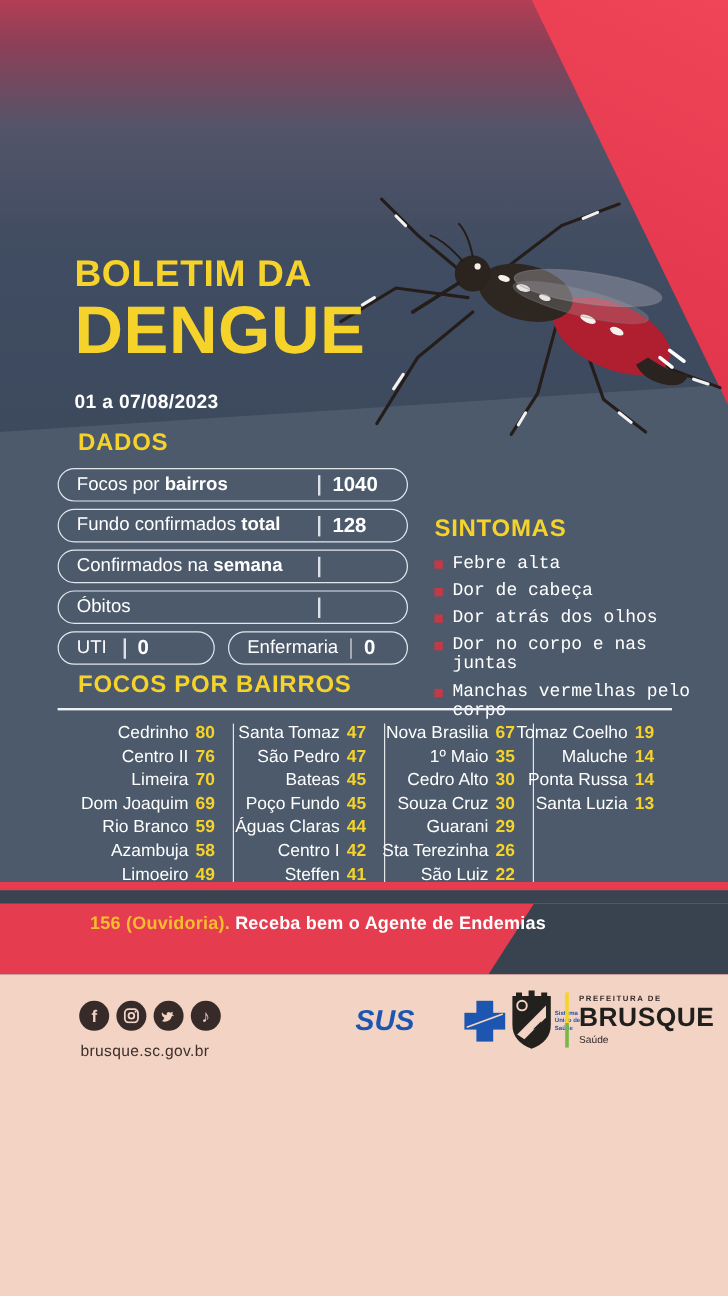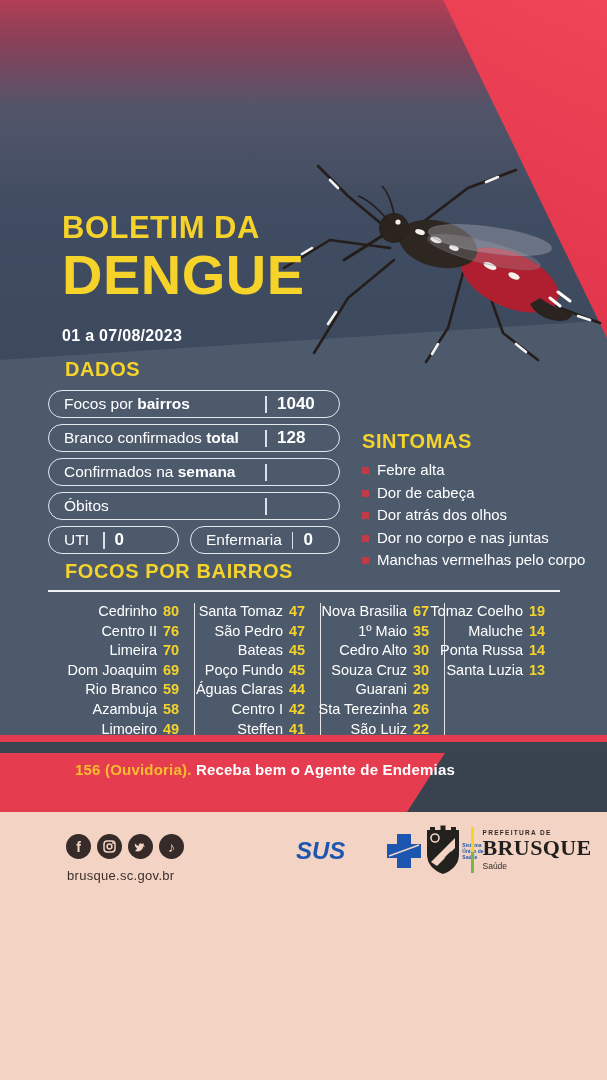--- a/index.html
+++ b/index.html
@@ -39,21 +39,21 @@
   .pill .spacer{flex:1;}
   .pill .div{width:1.6px;height:17px;background:rgba(240,244,248,.88);margin:0 10px;}
   .pill .val{font-size:17px;font-weight:800;min-width:50px;}
   .pill-row{display:flex;gap:11px;}
   .pill.small{margin-bottom:0;}
   .pill.small .val{min-width:18px;}
 
   
   .sintomas{position:absolute;left:362px;top:430px;width:238px;}
   .sintomas .section-title{margin-bottom:9px;}
-  .sintoma-item{display:flex;align-items:flex-start;margin-bottom:6px;}
+  .sintoma-item{display:flex;align-items:flex-start;margin-bottom:6px;font-family:Liberation Mono, monospace;}
   .bullet{width:7px;height:7px;background:#c03a48;margin:5px 8px 0 0;flex:none;}
   .sintoma-item span.txt{color:#fff;font-size:15px;line-height:1.1;}
 
   
   .focos{position:absolute;left:48px;top:560px;width:512px;}
   .focos .section-title{padding-left:17px;}
   .focos-rule{border:none;border-top:2px solid #edf0f4;margin:7px 0 11px 0;}
   .focos-grid{display:flex;}
   .focos-col{box-sizing:border-box;padding-right:12px;border-right:1.2px solid rgba(255,255,255,.85);}
   .focos-col:last-child{border-right:none;}
@@ -82,21 +82,21 @@
   .socials{position:absolute;left:66px;top:22px;display:flex;gap:6px;}
   .soc{width:25px;height:25px;border-radius:50%;background:#372b2a;color:#f3d4c4;
        display:flex;align-items:center;justify-content:center;font-size:14px;font-weight:bold;}
   .website{position:absolute;left:67px;top:56px;font-size:13px;color:#3c2f2c;letter-spacing:.3px;}
   .sus-block{position:absolute;left:296px;top:20px;display:flex;align-items:center;gap:36px;}
   .sus-word{font-size:24px;font-weight:800;font-style:italic;color:#1d56b0;margin-right:4px;}
   .sus-sub{font-size:5px;line-height:6px;color:#1d56b0;font-weight:bold;width:34px;margin-left:3px;}
   .bru-block{position:absolute;left:422px;top:12px;display:flex;align-items:center;}
   .bru-vline{width:2.5px;height:46px;background:linear-gradient(180deg,#f5d327 55%,#7ab648 55%);margin:0 9px 0 7px;}
   .bru-l1{font-size:6.5px;letter-spacing:1.3px;color:#33292a;font-weight:bold;}
-  .bru-name{font-size:22px;font-weight:800;color:#201f1d;letter-spacing:.4px;line-height:1;margin-top:1px;font-family:Liberation Serif, serif;}
+  .bru-name{font-size:22px;font-weight:800;color:#201f1d;letter-spacing:.4px;line-height:1;margin-top:1px;}
   .bru-l3{font-size:8.5px;color:#33292a;margin-top:2px;}
 </style>
 </head>
 <body>
 
 <div class="poster">
 
   <div class="header-bg"></div>
   <div class="red-triangle"></div>
 
@@ -146,21 +146,21 @@
 
   <div class="dados">
     <div class="section-title">DADOS</div>
     <div class="pill">
       <span class="lbl"><span>Focos por </span><b>bairros</b></span>
       <span class="spacer"></span>
         <span class="div"></span>
       <span class="val">1040</span>
     </div>
     <div class="pill">
-      <span class="lbl"><span>Branco confirmados </span><b>total</b></span>
+      <span class="lbl"><span>Fundo confirmados </span><b>total</b></span>
       <span class="spacer"></span>
         <span class="div"></span>
       <span class="val">128</span>
     </div>
     <div class="pill">
       <span class="lbl"><span>Confirmados na </span><b>semana</b></span>
       <span class="spacer"></span>
         <span class="div"></span>
       <span class="val"></span>
     </div>

